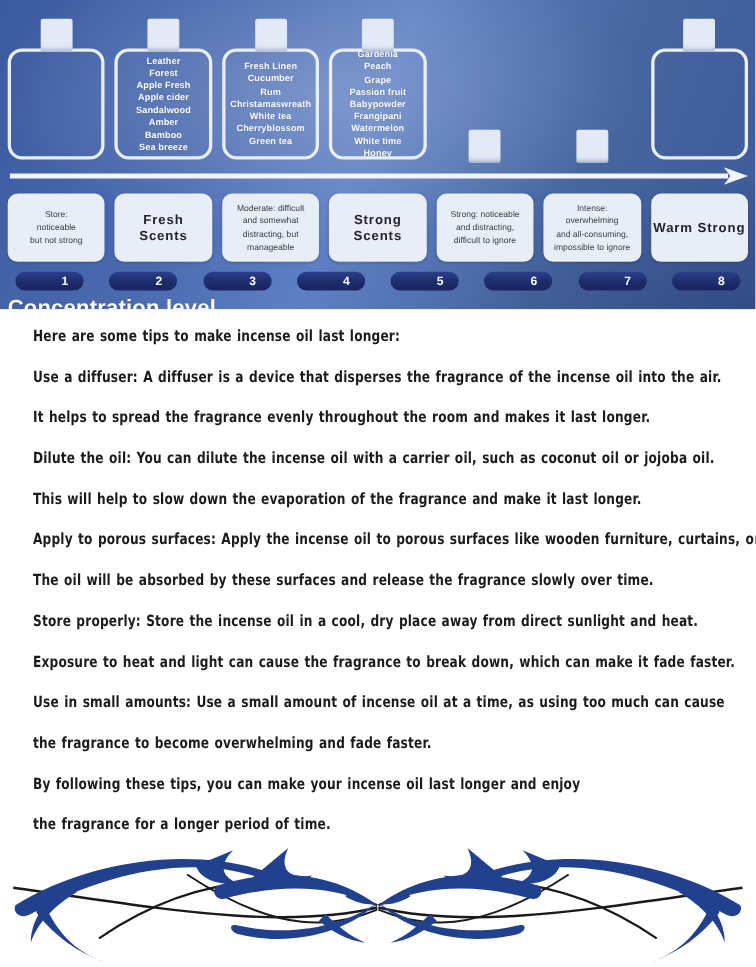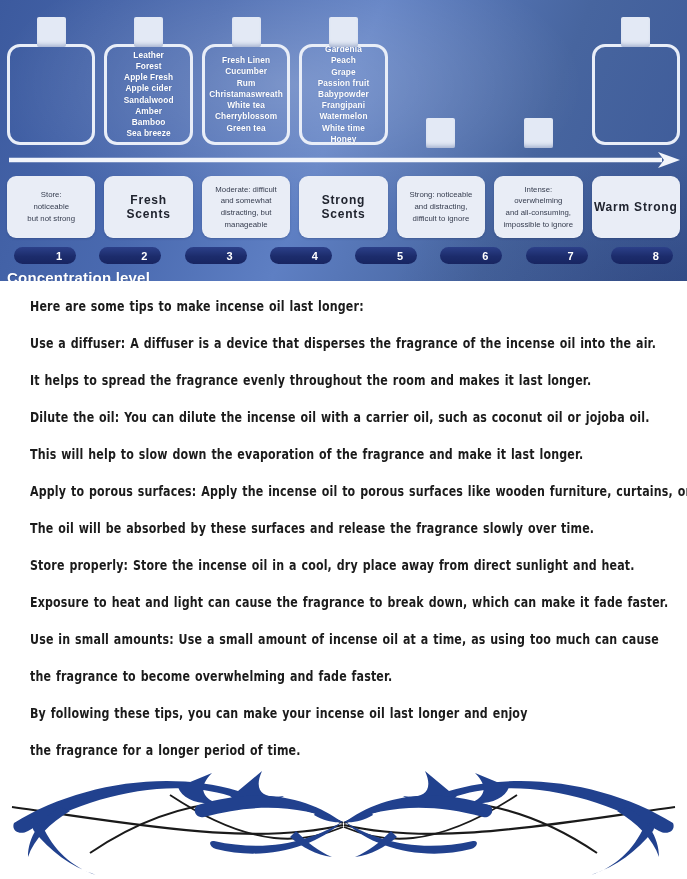--- a/index.html
+++ b/index.html
@@ -57,21 +57,21 @@
   .pill-slot { flex: 1; display: flex; justify-content: center; }
   .pill {
     width: 62px; height: 17px; border-radius: 9px;
     background: linear-gradient(180deg, #2c4089 0%, #1c2c6c 55%, #182561 100%);
     display: flex; align-items: center; justify-content: flex-end;
     padding-right: 14px; color: #ffffff; font-size: 11px; font-weight: bold;
   }
 
   .axis-label {
     margin-top: 5px; padding-left: 7px; color: #ffffff;
-    font-size: 15px; font-weight: bold; letter-spacing: 0.2px;
+    font-size: 20px; font-weight: bold; letter-spacing: 0.2px;
     text-shadow: 0 1px 1px rgba(20,35,80,0.4);
   }
 
   
   .tips { padding: 17px 30px 0 30px; }
   .tip-line {
     font-family: "DejaVu Sans", sans-serif;
     font-size: 14px; font-weight: bold; color: #1b1b1b;
     line-height: 17px; margin-bottom: 20px; white-space: nowrap;
     transform: scaleX(0.79); transform-origin: 0 50%;

